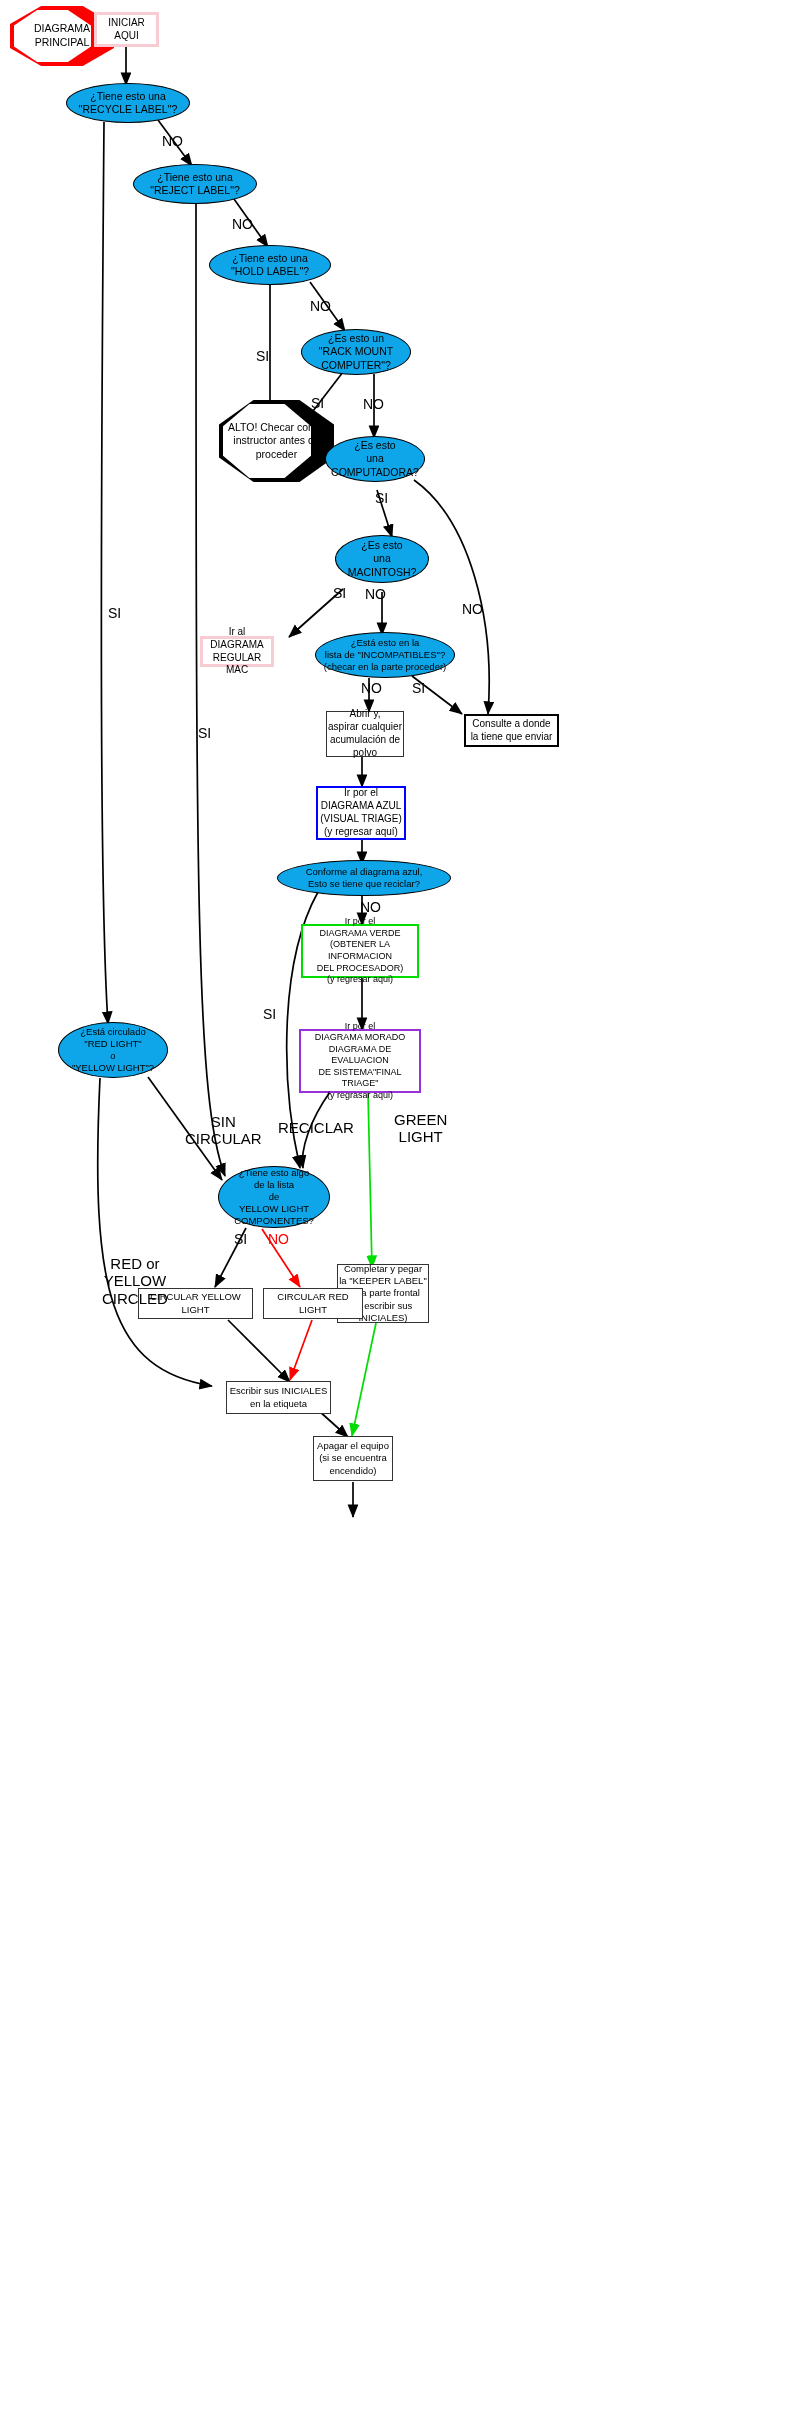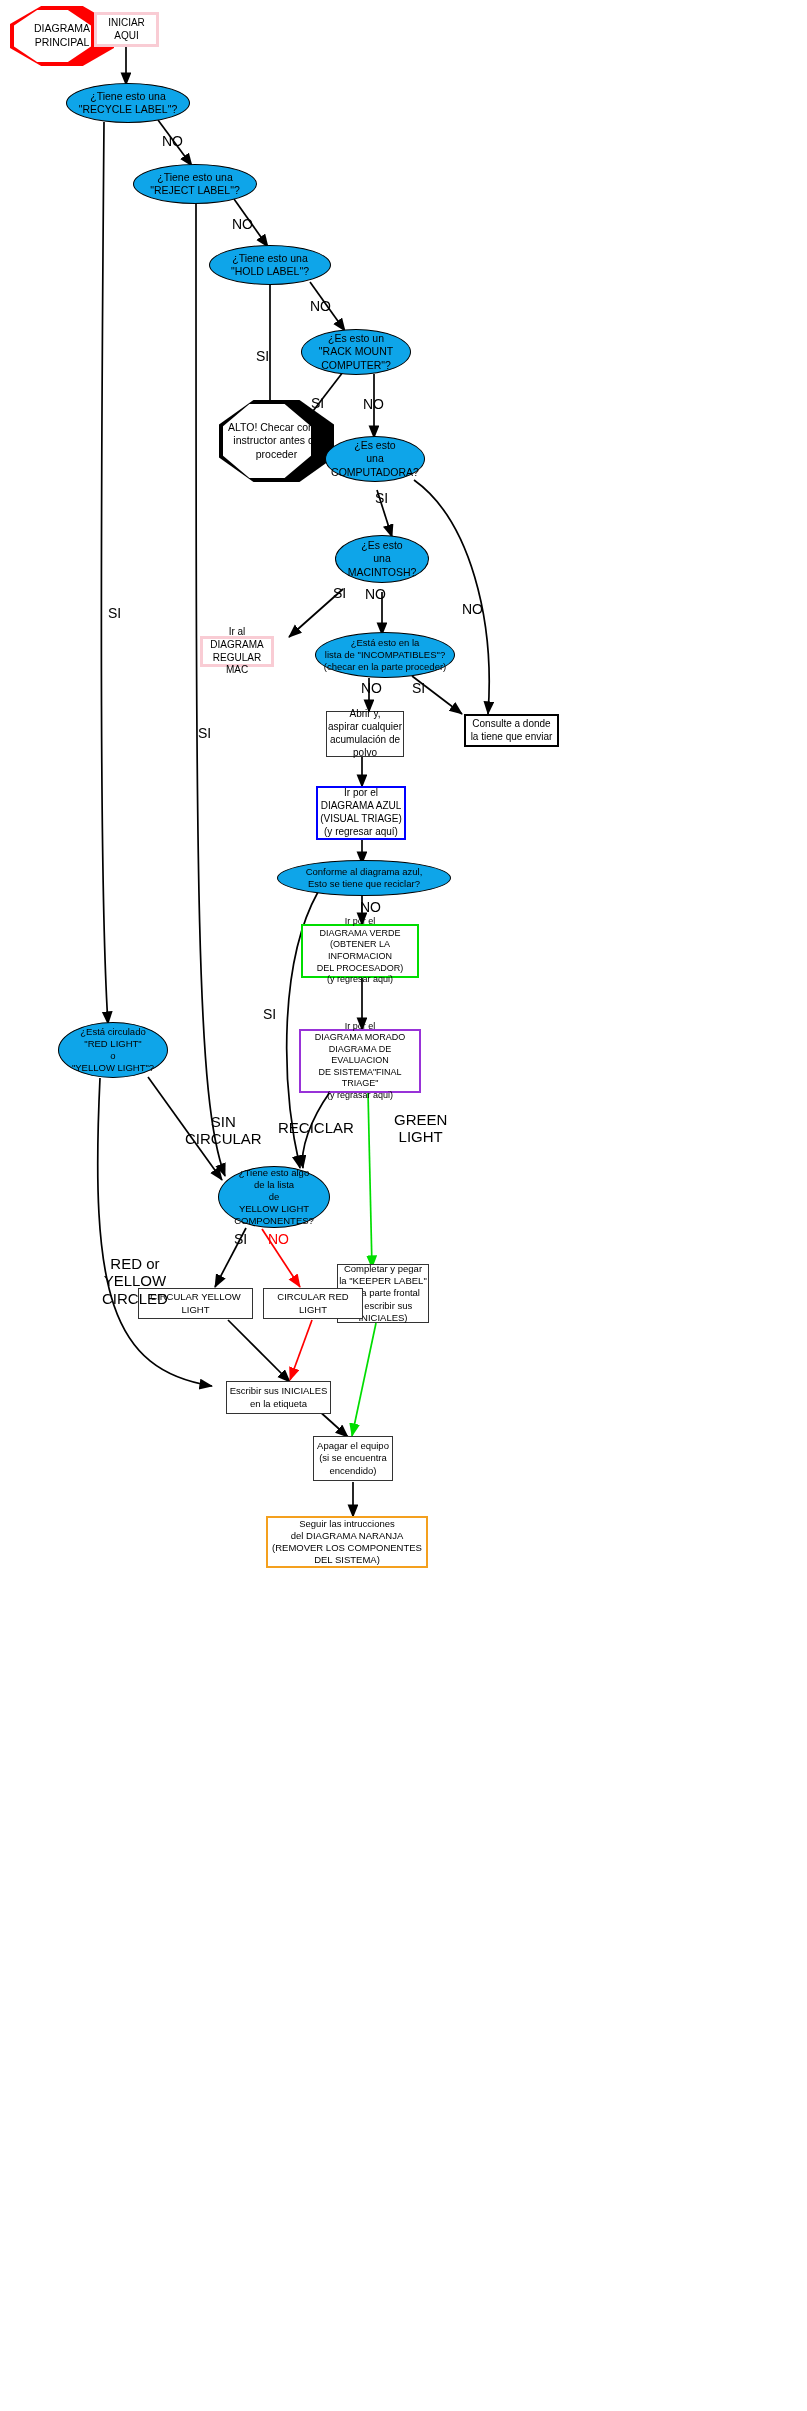--- a/index.html
+++ b/index.html
@@ -263,26 +263,20 @@
     <span class="t">Escribir sus INICIALES
 en la etiqueta</span>
   </div>
 
   <div class="node rect" style="left:313px;top:1436px;width:80px;height:45px;font-size:9.5px;">
     <span class="t">Apagar el equipo
 (si se encuentra
 encendido)</span>
   </div>
 
-  <div class="node orange" style="left:266px;top:1516px;width:162px;height:52px;font-size:9.5px;">
-    <span class="t">Seguir las intrucciones
-del DIAGRAMA NARANJA
-(REMOVER LOS COMPONENTES
-DEL SISTEMA)</span>
-  </div>
 
   <div class="elabel big" style="left:162px;top:133px;">NO</div>
   <div class="elabel big" style="left:232px;top:216px;">NO</div>
   <div class="elabel big" style="left:310px;top:298px;">NO</div>
   <div class="elabel big" style="left:256px;top:348px;">SI</div>
   <div class="elabel big" style="left:311px;top:395px;">SI</div>
   <div class="elabel big" style="left:363px;top:396px;">NO</div>
   <div class="elabel big" style="left:375px;top:490px;">SI</div>
   <div class="elabel big" style="left:462px;top:601px;">NO</div>
   <div class="elabel big" style="left:333px;top:585px;">SI</div>

